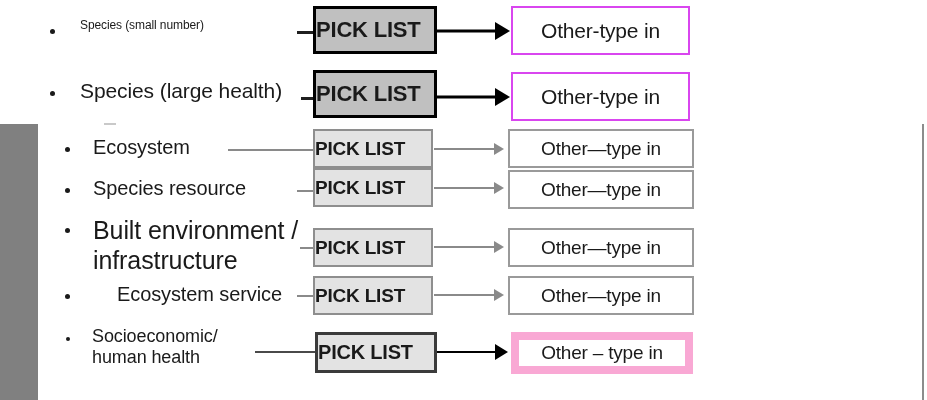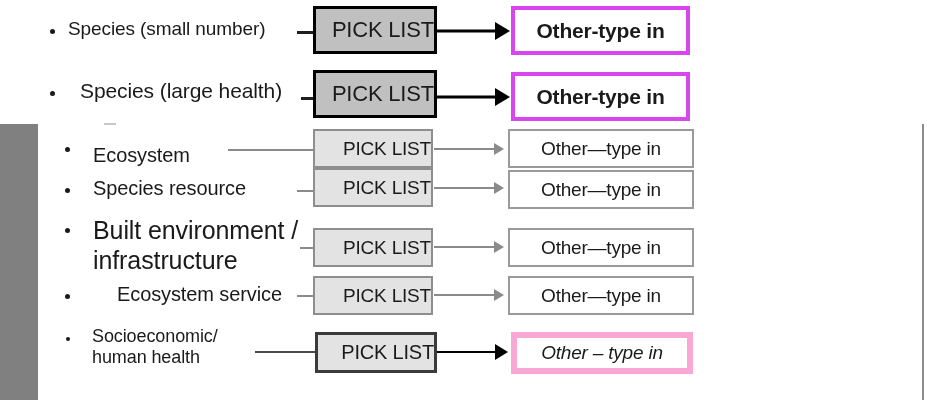--- a/index.html
+++ b/index.html
@@ -70,23 +70,24 @@
     position: absolute;
     background: #1f1f1f;
   }
 
   
   .picklist {
     position: absolute;
     box-sizing: border-box;
     display: flex;
     align-items: center;
-    justify-content: flex-end;
+    justify-content: flex-start;
     color: #1a1a1a;
     letter-spacing: -0.2px;
+    font-weight: bold;
   }
   .picklist.heavy {
     background: #c0c0c0;
     border: 3px solid #000000;
   }
   .picklist.light {
     background: #e3e3e3;
     border: 2px solid #8e8e8e;
   }
   .picklist.dark {
@@ -129,36 +130,36 @@
   .otherbox {
     position: absolute;
     box-sizing: border-box;
     display: flex;
     align-items: center;
     justify-content: center;
     background: #ffffff;
     color: #1a1a1a;
     letter-spacing: -0.2px;
   }
-  .otherbox.heavy { border: 4px solid #d946ef; font-weight: bold; }
+  .otherbox.heavy { border: 2px solid #d946ef; }
   .otherbox.light { border: 2px solid #9a9a9a; }
-  .otherbox.dark  { border: 6px solid #f9a8d4; font-style: italic; }
+  .otherbox.dark  { border: 8px solid #f9a8d4; }
 </style>
 </head>
 <body>
 
 <div id="canvas">
 
   <div class="side-bar"></div>
   <div class="right-rule"></div>
   <div class="artifact"></div>
 
   <div class="row">
     <span class="bullet" style="left:50px; top:29px; width:5px; height:5px;"></span>
-    <div class="label" style="left:68px; top:18px; font-size:19px;">Species (small number)</div>
+    <div class="label" style="left:80px; top:18px; font-size:12px;">Species (small number)</div>
     <div class="lead" style="left:297px; top:31px; width:18px; height:3px;"></div>
     <div class="picklist heavy" style="left:313px; top:6px; width:124px; height:48px; font-size:22px;">
       <span>PICK LIST</span>
     </div>
     <div class="arrow heavy" style="left:437px; top:20px; width:74px; height:22px;">
       <span class="shaft" style="width:62px;"></span>
       <span class="head" style="left:58px;"></span>
     </div>
     <div class="otherbox heavy" style="left:511px; top:6px; width:179px; height:49px; font-size:21px;">
       <span>Other-type in</span>
@@ -176,21 +177,21 @@
       <span class="shaft" style="width:62px;"></span>
       <span class="head" style="left:58px;"></span>
     </div>
     <div class="otherbox heavy" style="left:511px; top:72px; width:179px; height:49px; font-size:21px;">
       <span>Other-type in</span>
     </div>
   </div>
 
   <div class="row">
     <span class="bullet" style="left:65px; top:147px; width:5px; height:5px;"></span>
-    <div class="label" style="left:93px; top:144px; font-size:20px;">Ecosystem</div>
+    <div class="label" style="left:93px; top:136px; font-size:20px;">Ecosystem</div>
     <div class="lead" style="left:228px; top:149px; width:86px; height:2px; background:#8a8a8a;"></div>
     <div class="picklist light" style="left:313px; top:129px; width:120px; height:39px; font-size:19px;">
       <span>PICK LIST</span>
     </div>
     <div class="arrow light" style="left:434px; top:140px; width:74px; height:18px;">
       <span class="shaft" style="width:64px;"></span>
       <span class="head" style="left:60px;"></span>
     </div>
     <div class="otherbox light" style="left:508px; top:129px; width:186px; height:39px; font-size:19px;">
       <span>Other—type in</span>

